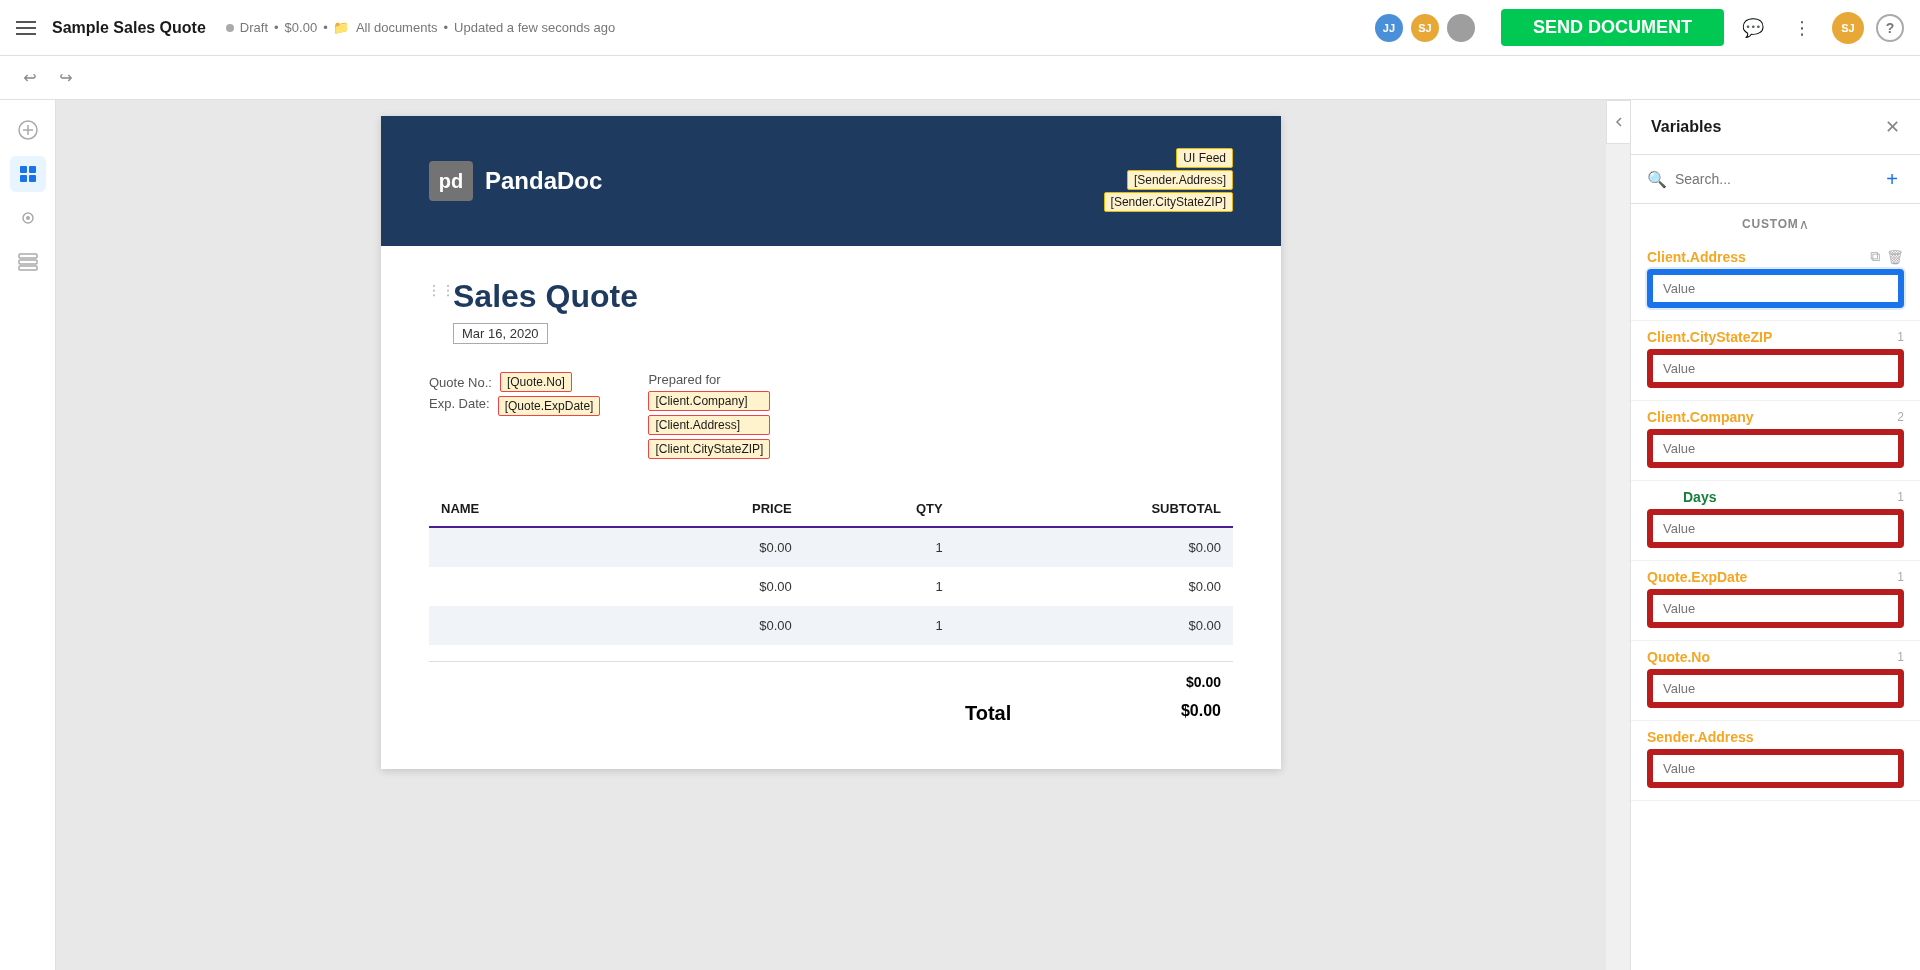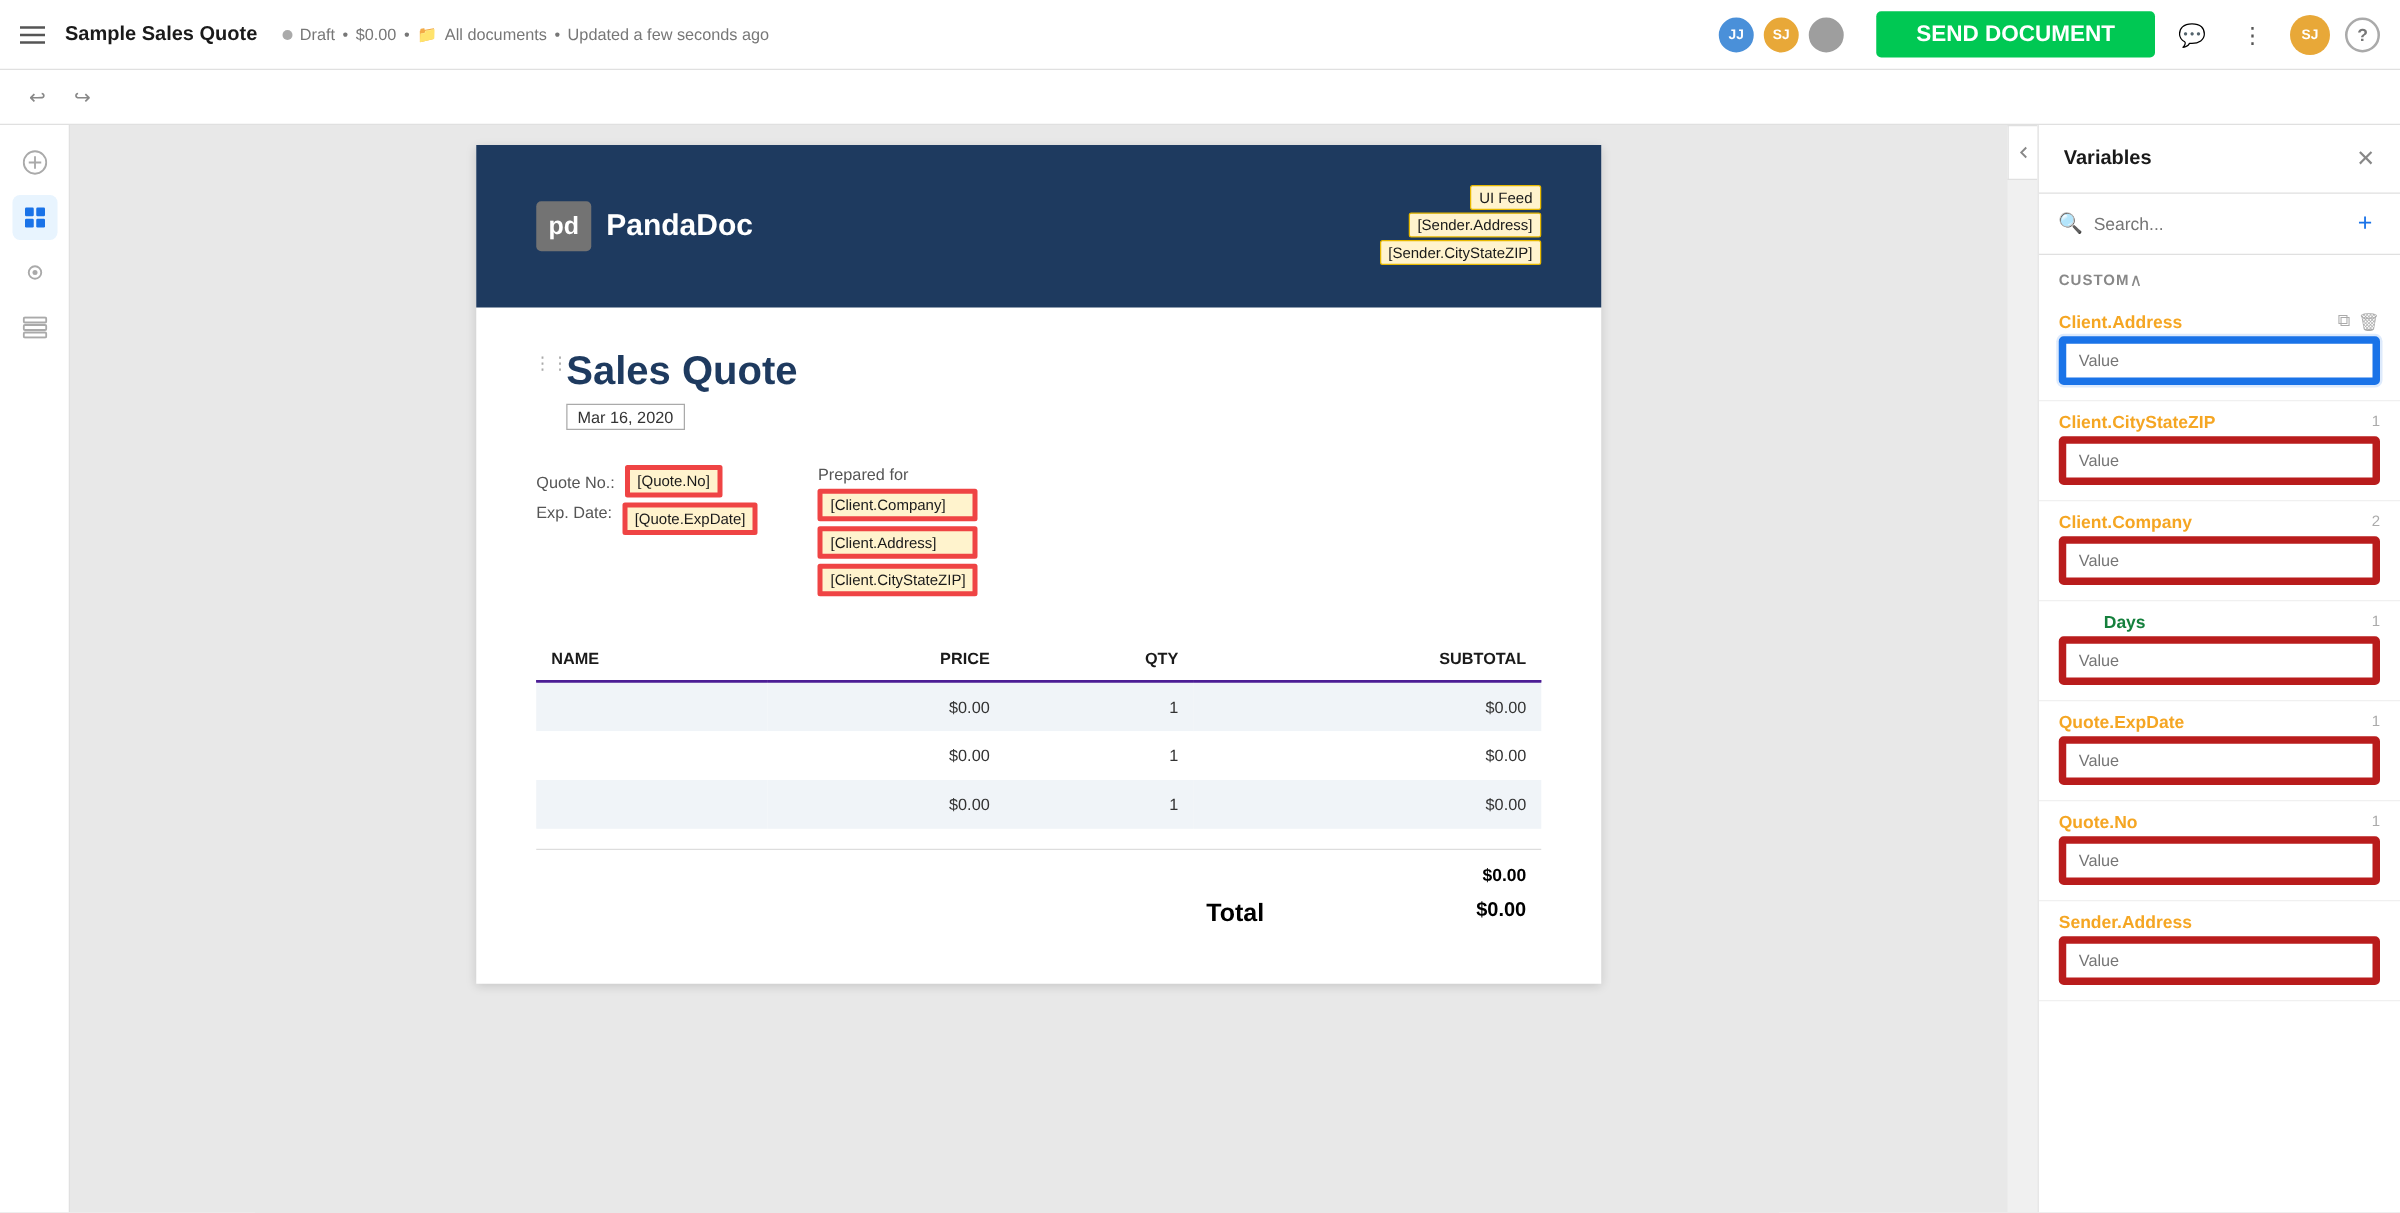--- a/index.html
+++ b/index.html
@@ -50,21 +50,21 @@
     .pd-name { color: #fff; font-size: 24px; font-weight: 600; }
     .doc-header-right { text-align: right; }
     .highlight-tag { background: #fff3cd; border: 1px solid #e6b800; color: #1a1a1a; font-size: 12px; padding: 2px 6px; border-radius: 2px; display: inline-block; margin-bottom: 2px; cursor: pointer; }
 
     .doc-body { padding: 32px 48px; }
     .doc-title { font-size: 32px; font-weight: 700; color: #1e3a5f; margin-bottom: 8px; }
     .doc-date { display: inline-block; border: 1px solid #aaa; padding: 2px 8px; font-size: 13px; color: #333; margin-bottom: 24px; }
     .doc-meta-row { display: flex; gap: 48px; margin-bottom: 32px; }
     .doc-meta-col { display: flex; flex-direction: column; gap: 4px; }
     .doc-meta-label { font-size: 13px; color: #555; }
-    .highlight-val { background: #fff3cd; border: 4px solid #ef4444; color: #1a1a1a; font-size: 12px; padding: 2px 6px; border-radius: 2px; display: inline-block; }
+    .highlight-val { background: #fff3cd; border: 1px solid #ef4444; color: #1a1a1a; font-size: 12px; padding: 2px 6px; border-radius: 2px; display: inline-block; }
 
     
     .doc-table { width: 100%; border-collapse: collapse; margin-bottom: 16px; }
     .doc-table th { font-size: 13px; font-weight: 700; text-transform: uppercase; color: #1a1a1a; padding: 10px 12px; border-bottom: 2px solid #4c1d95; text-align: left; }
     .doc-table th:not(:first-child) { text-align: right; }
     .doc-table td { padding: 12px 12px; font-size: 13px; color: #333; }
     .doc-table td:not(:first-child) { text-align: right; }
     .doc-table tr:nth-child(odd) td { background: #f0f4f8; }
     .doc-table tr:nth-child(even) td { background: #fff; }
 
@@ -73,21 +73,21 @@
     .right-panel-header { padding: 16px 20px; display: flex; align-items: center; justify-content: space-between; border-bottom: 1px solid #e0e0e0; flex-shrink: 0; }
     .right-panel-title { font-size: 16px; font-weight: 600; color: #1a1a1a; }
     .right-panel-close { cursor: pointer; font-size: 18px; color: #888; border: none; background: none; }
 
     .search-row { padding: 12px 16px; border-bottom: 1px solid #e0e0e0; display: flex; align-items: center; gap: 8px; flex-shrink: 0; }
     .search-input { flex: 1; border: none; outline: none; font-size: 14px; color: #888; background: transparent; }
     .search-icon { color: #aaa; font-size: 16px; }
     .add-btn { width: 24px; height: 24px; border-radius: 50%; border: none; background: transparent; cursor: pointer; font-size: 20px; color: #1a73e8; display: flex; align-items: center; justify-content: center; }
 
     .variables-list { overflow-y: auto; flex: 1; }
-    .custom-section-header { padding: 12px 16px 8px; display: flex; align-items: center; justify-content: flex-start; cursor: pointer; }
+    .custom-section-header { padding: 12px 16px 8px; display: flex; align-items: center; justify-content: center; cursor: pointer; }
     .custom-label { font-size: 12px; font-weight: 700; color: #888; letter-spacing: 0.8px; text-transform: uppercase; }
     .custom-chevron { color: #888; font-size: 14px; }
 
     .variable-item { padding: 8px 16px 12px; border-bottom: 1px solid #f0f0f0; }
     .variable-header { display: flex; align-items: center; justify-content: space-between; margin-bottom: 4px; }
     .variable-name { font-size: 14px; font-weight: 600; color: #f5a623; }
     .variable-count { font-size: 12px; color: #aaa; }
     .var-action-btn { border: none; background: none; cursor: pointer; font-size: 14px; color: #aaa; }
     .variable-input { width: 100%; border: 6px solid #b91c1c; border-radius: 4px; padding: 6px 10px; font-size: 13px; color: #0f172a; outline: none; background: #fff; }
     .variable-input.active { border-color: #1a73e8; box-shadow: 0 0 0 2px rgba(26,115,232,0.15); }

